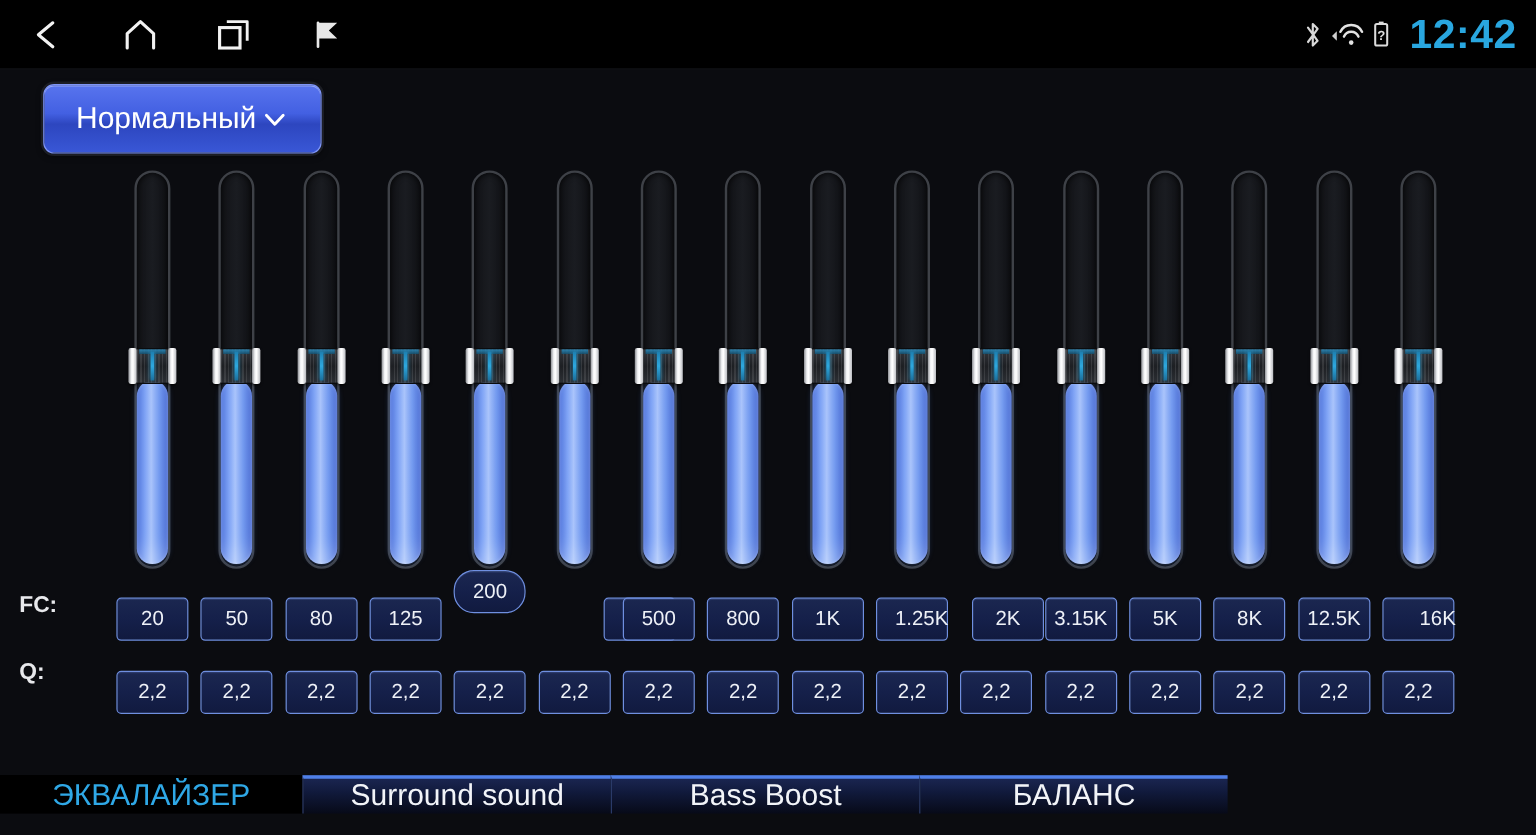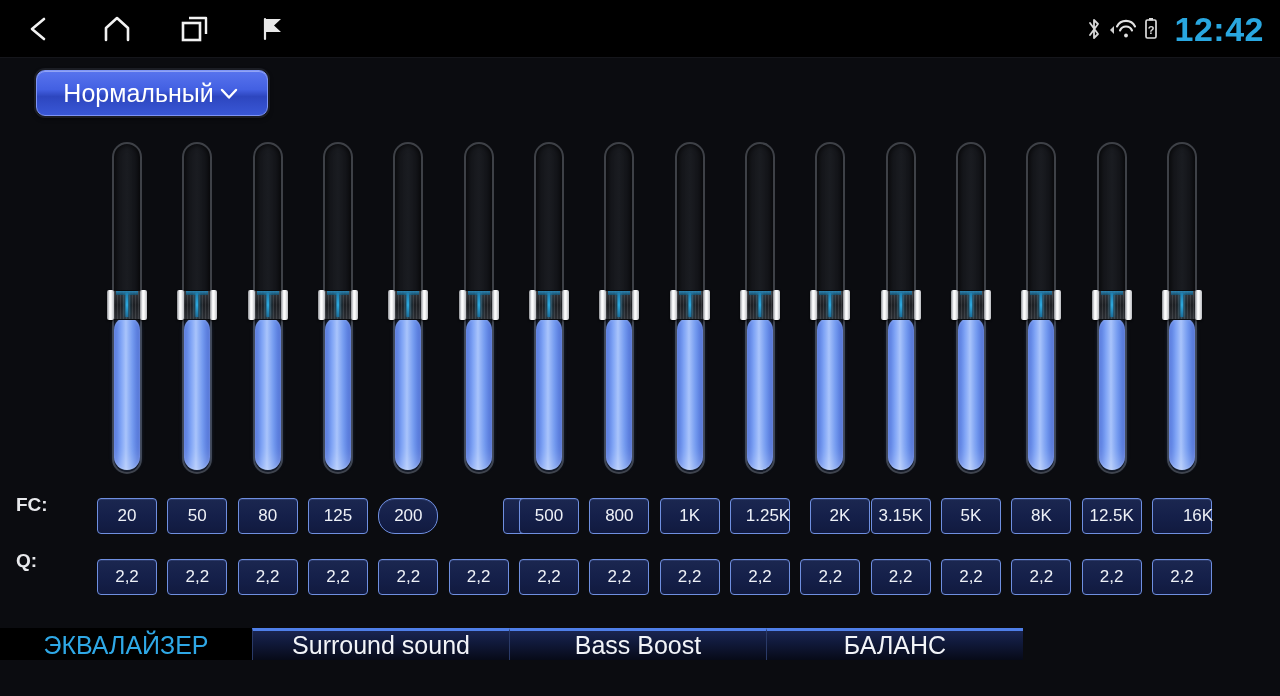--- a/index.html
+++ b/index.html
@@ -26,21 +26,21 @@
   .sysicons{ display:flex; align-items:center; gap:5px; padding-right:6px; }
   .sysicon{ display:flex; align-items:center; justify-content:center; }
   #clock{
     color:#29a7e0; font-size:34px; font-weight:700; letter-spacing:0.5px;
     padding-right:16px; padding-left:10px; line-height:1;
   }
 
   
   #preset-wrap{ position:absolute; left:36px; top:70px; }
   #preset-btn{
-    width:232px; height:46px; border-radius:9px;
+    width:232px; height:58px; border-radius:9px;
     background:linear-gradient(180deg,#5874ee 0%,#4360e2 42%,#2d46bf 58%,#3957d6 100%);
     border:1px solid #7e94f5;
     box-shadow:0 0 0 2px #1b1d24, 0 2px 5px rgba(0,0,0,.7),
                inset 0 1px 0 rgba(255,255,255,.35);
     display:flex; align-items:center; justify-content:center; gap:2px;
     color:#fff; font-size:25px; cursor:pointer;
   }
   #preset-btn .chev{ display:inline-flex; align-items:center; margin-left:1px; }
 
   
@@ -99,21 +99,21 @@
     border:1px solid #6f8fe0; border-radius:4px;
     background:linear-gradient(180deg,#1b2750 0%,#15204a 50%,#111a3f 100%);
     color:#eef1f7; font-size:17px;
     display:flex; align-items:center; justify-content:center;
     cursor:pointer; box-shadow:inset 0 1px 0 rgba(140,170,255,.15);
   }
 
   
   #tabbar{
     position:absolute; left:0; bottom:0; width:1280px; height:68px;
-    display:flex; align-items:flex-start;
+    display:flex; align-items:center;
   }
   .tab{
     position:relative; display:flex; align-items:center; justify-content:center;
     color:#f2f4f8; font-size:25px; cursor:pointer;
     background:linear-gradient(180deg,#1a2550 0%,#111a3c 38%,#070a18 100%);
     border-top:3px solid #4f7fe8;
     border-left:1px solid #2a3a68;
   }
   .tab.active{
     background:#000; color:#2fa8e6; border-top:3px solid #000; border-left:none;
@@ -349,21 +349,21 @@
         </div>
       </div>
     </div>
 
   <div class="rowlabel" style="top:494px;">FC:</div>
   <div id="fc-row">
       <div class="chipbox" style="left: 97px; top: 498px;">20</div>
       <div class="chipbox" style="left: 167.333px; top: 498px;">50</div>
       <div class="chipbox" style="left: 237.667px; top: 498px;">80</div>
       <div class="chipbox" style="left: 308px; top: 498px;">125</div>
-      <div class="chipbox" style="left: 378.333px; top: 498px; border-radius: 17px;">200</div>
+      <div class="chipbox" style="left: 378.333px; top: 475px; border-radius: 17px;">200</div>
       <div class="chipbox" style="left: 463px; top: 498px; margin-left: 40px;">315</div>
       <div class="chipbox" style="left: 519px; top: 498px;">500</div>
       <div class="chipbox" style="left: 589.333px; top: 498px;">800</div>
       <div class="chipbox" style="left: 659.667px; top: 498px;">1K</div>
       <div class="chipbox" style="left: 730px; top: 498px; padding-left: 16px;">1.25K</div>
       <div class="chipbox" style="left: 810px; top: 498px;">2K</div>
       <div class="chipbox" style="left: 870.667px; top: 498px;">3.15K</div>
       <div class="chipbox" style="left: 941px; top: 498px;">5K</div>
       <div class="chipbox" style="left: 1011.33px; top: 498px;">8K</div>
       <div class="chipbox" style="left: 1081.67px; top: 498px;">12.5K</div>

